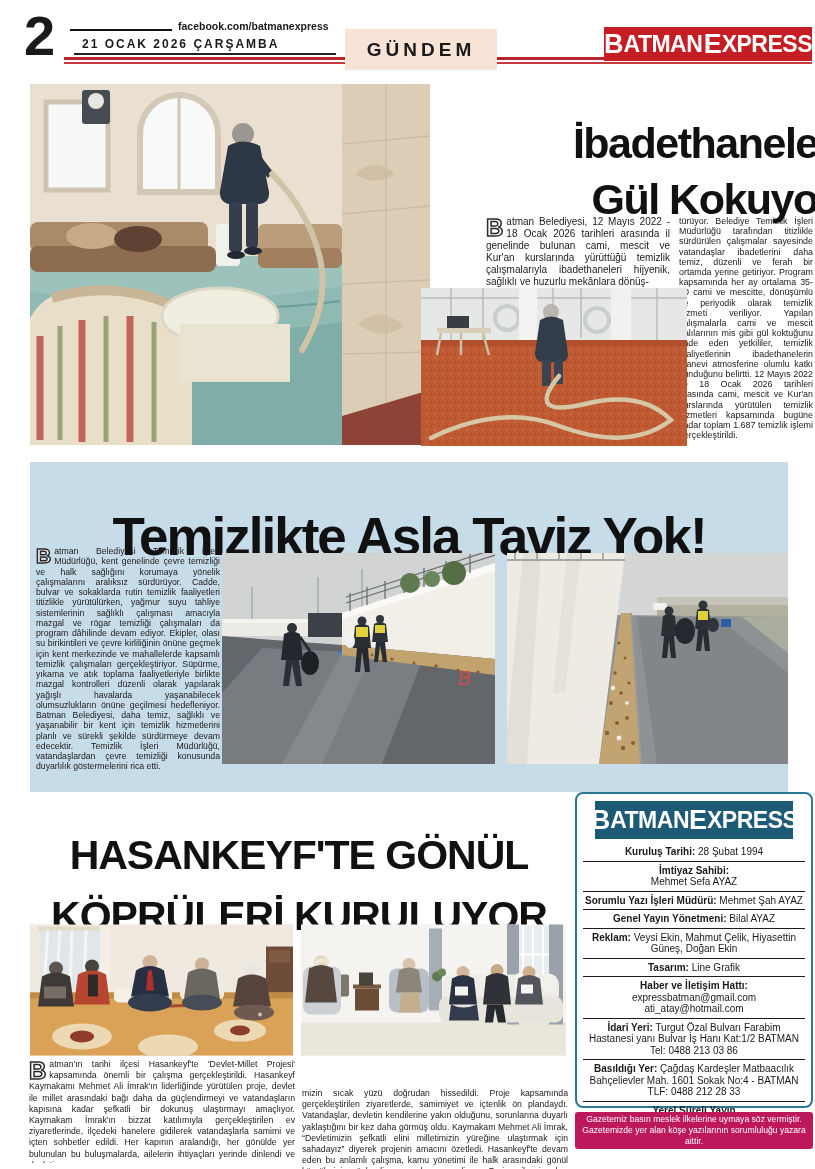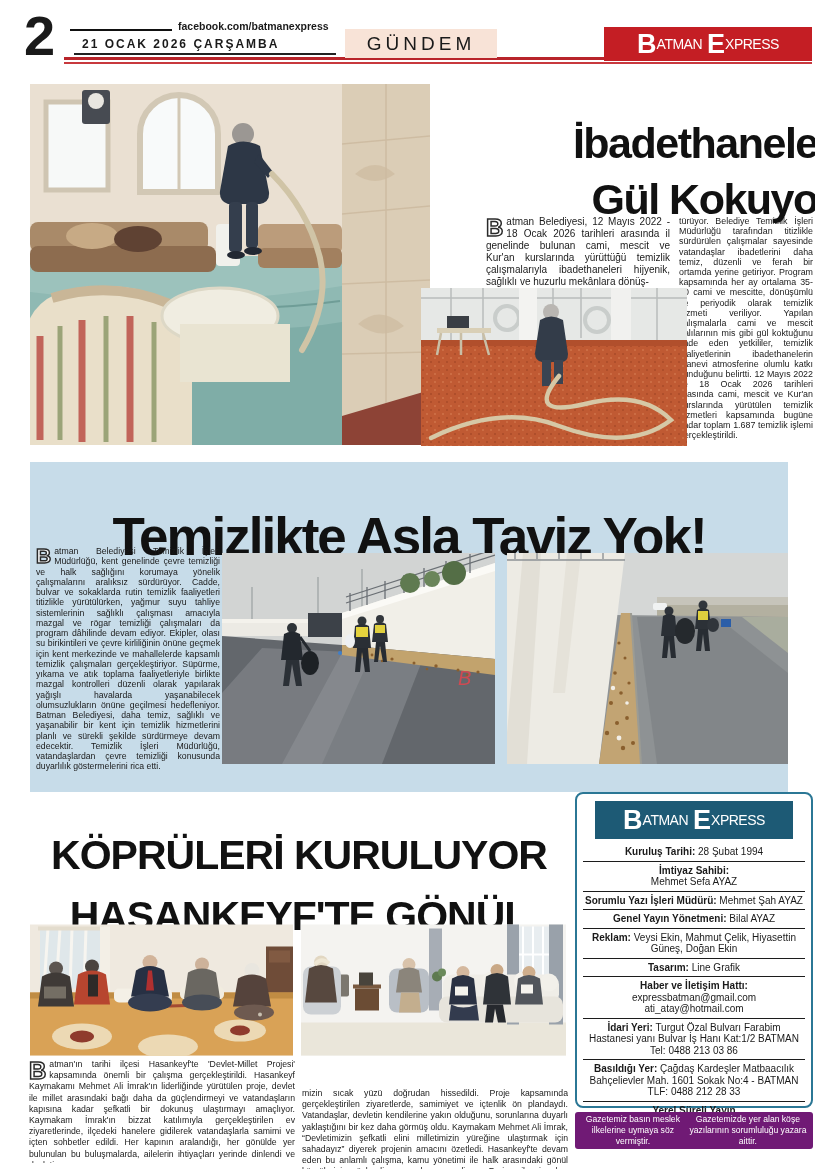--- a/index.html
+++ b/index.html
@@ -8,26 +8,26 @@
   .abs{position:absolute;}
 
   
   .page-number{left:24px;top:8px;font-size:56px;font-weight:700;letter-spacing:-2px;line-height:1;}
   .social-rule{left:70px;top:29px;width:102px;height:2px;background:#111;}
   .social-text{left:178px;top:20px;font-size:10.5px;font-weight:700;}
   .date-text{left:82px;top:37px;font-size:12px;font-weight:700;letter-spacing:2px;}
   .date-rule{left:74px;top:53px;width:262px;height:1.5px;background:#222;}
   .red-line-thick{left:64px;top:57px;width:748px;height:3px;background:#b8242a;}
   .red-line-thin{left:64px;top:62px;width:748px;height:1.8px;background:#c8393e;}
-  .section-box{left:345px;top:29px;width:152px;height:29px;background:#f8e3d7;
-    display:flex;align-items:center;justify-content:center;font-size:19px;font-weight:400;letter-spacing:4px;}
+  .section-box{left:345px;top:29px;width:152px;height:41px;background:#f8e3d7;
+    display:flex;align-items:center;justify-content:center;font-size:19px;font-weight:700;letter-spacing:4px;}
   .brand-box{background:#c41e24;color:#fff;display:flex;align-items:center;justify-content:center;white-space:nowrap;}
   .brand-top{left:604px;top:27px;width:208px;height:34px;}
   .brand-big{font-size:27px;font-weight:700;line-height:1;}
-  .brand-small{font-size:14px;font-weight:400;line-height:1;letter-spacing:-0.5px;}
+  .brand-small{font-size:23px;font-weight:700;line-height:1;letter-spacing:-0.5px;}
   .brand-gap{display:inline-block;width:5px;}
 
   
   .headline{font-weight:700;color:#111;}
   .headline-1{left:448px;top:86px;width:385px;text-align:right;font-size:43px;line-height:56px;letter-spacing:-1.5px;}
   .headline-2{left:0;top:8px;width:758px;text-align:center;font-size:53px;line-height:62px;letter-spacing:-2px;position:absolute;}
   .headline-3{left:28px;top:798px;width:542px;text-align:center;font-size:41px;line-height:61px;letter-spacing:-1px;}
 
   .body-text{text-align:justify;overflow:hidden;}
   .a1-colA{left:486px;top:216px;width:184px;height:71px;font-size:10px;line-height:12px;}
@@ -54,22 +54,22 @@
 
   
   .masthead-box{left:575px;top:792px;width:238px;height:316px;background:#fff;
     border:2px solid #2b7795;border-radius:8px;box-sizing:border-box;padding:7px 6px 2px 6px;}
   .masthead-logo{width:198px;height:38px;margin:0 auto;}
   .m-rows{margin-top:4px;}
   .m-row{font-size:10px;line-height:11.5px;text-align:center;padding:3px 2px;border-bottom:1.4px solid #1c1c1c;}
   .m-row:last-child{border-bottom:none;}
   .m-label{font-weight:700;}
   .m-block{display:block;}
-  .masthead-footer{left:575px;top:1112px;width:238px;height:37px;background:#701a75;border-radius:3px;
-    color:#fff;font-size:8.6px;line-height:11px;display:flex;
+  .masthead-footer{left:575px;top:1112px;width:238px;height:37px;background:#be185d;border-radius:3px;
+    color:#fff;font-size:8.6px;line-height:11px;display:flex;flex-direction:column;
     align-items:center;justify-content:center;text-align:center;box-sizing:border-box;padding:2px 4px;}
 </style>
 </head>
 <body>
 
 <div id="page">
 
   <header>
     <div class="abs page-number">2</div>
     <div class="abs social-rule"></div>
@@ -310,22 +310,22 @@
         <path d="M191,76 l-2,22 5,0 2,-17 2,17 5,0 -2,-22 z" fill="#282d33"></path>
       </g>
       <ellipse cx="178" cy="78" rx="10" ry="13" fill="#25292d"></ellipse>
       <ellipse cx="206" cy="72" rx="6" ry="7" fill="#30353b"></ellipse>
       <rect x="214" y="66" width="10" height="8" fill="#2b5ea8"></rect>
     </svg>
   </section>
 
   <section>
     <h1 class="abs headline headline-3">
+      <span class="m-block">HASANKEYF'TE GÖNÜL</span>
       <span class="m-block">KÖPRÜLERİ KURULUYOR</span>
-      <span class="m-block">HASANKEYF'TE GÖNÜL</span>
     </h1>
 
     <svg class="abs photo photo-c1" viewBox="0 0 263 131" xmlns="http://www.w3.org/2000/svg">
       <rect width="263" height="131" fill="#efe9df"></rect>
       <rect x="10" y="4" width="62" height="60" fill="#dfe7ea"></rect>
       <g stroke="#f7f5f0" stroke-width="3">
         <line x1="18" y1="4" x2="14" y2="64"></line>
           <line x1="30" y1="4" x2="26" y2="64"></line>
         <line x1="42" y1="4" x2="40" y2="64"></line>
           <line x1="56" y1="4" x2="54" y2="64"></line>

